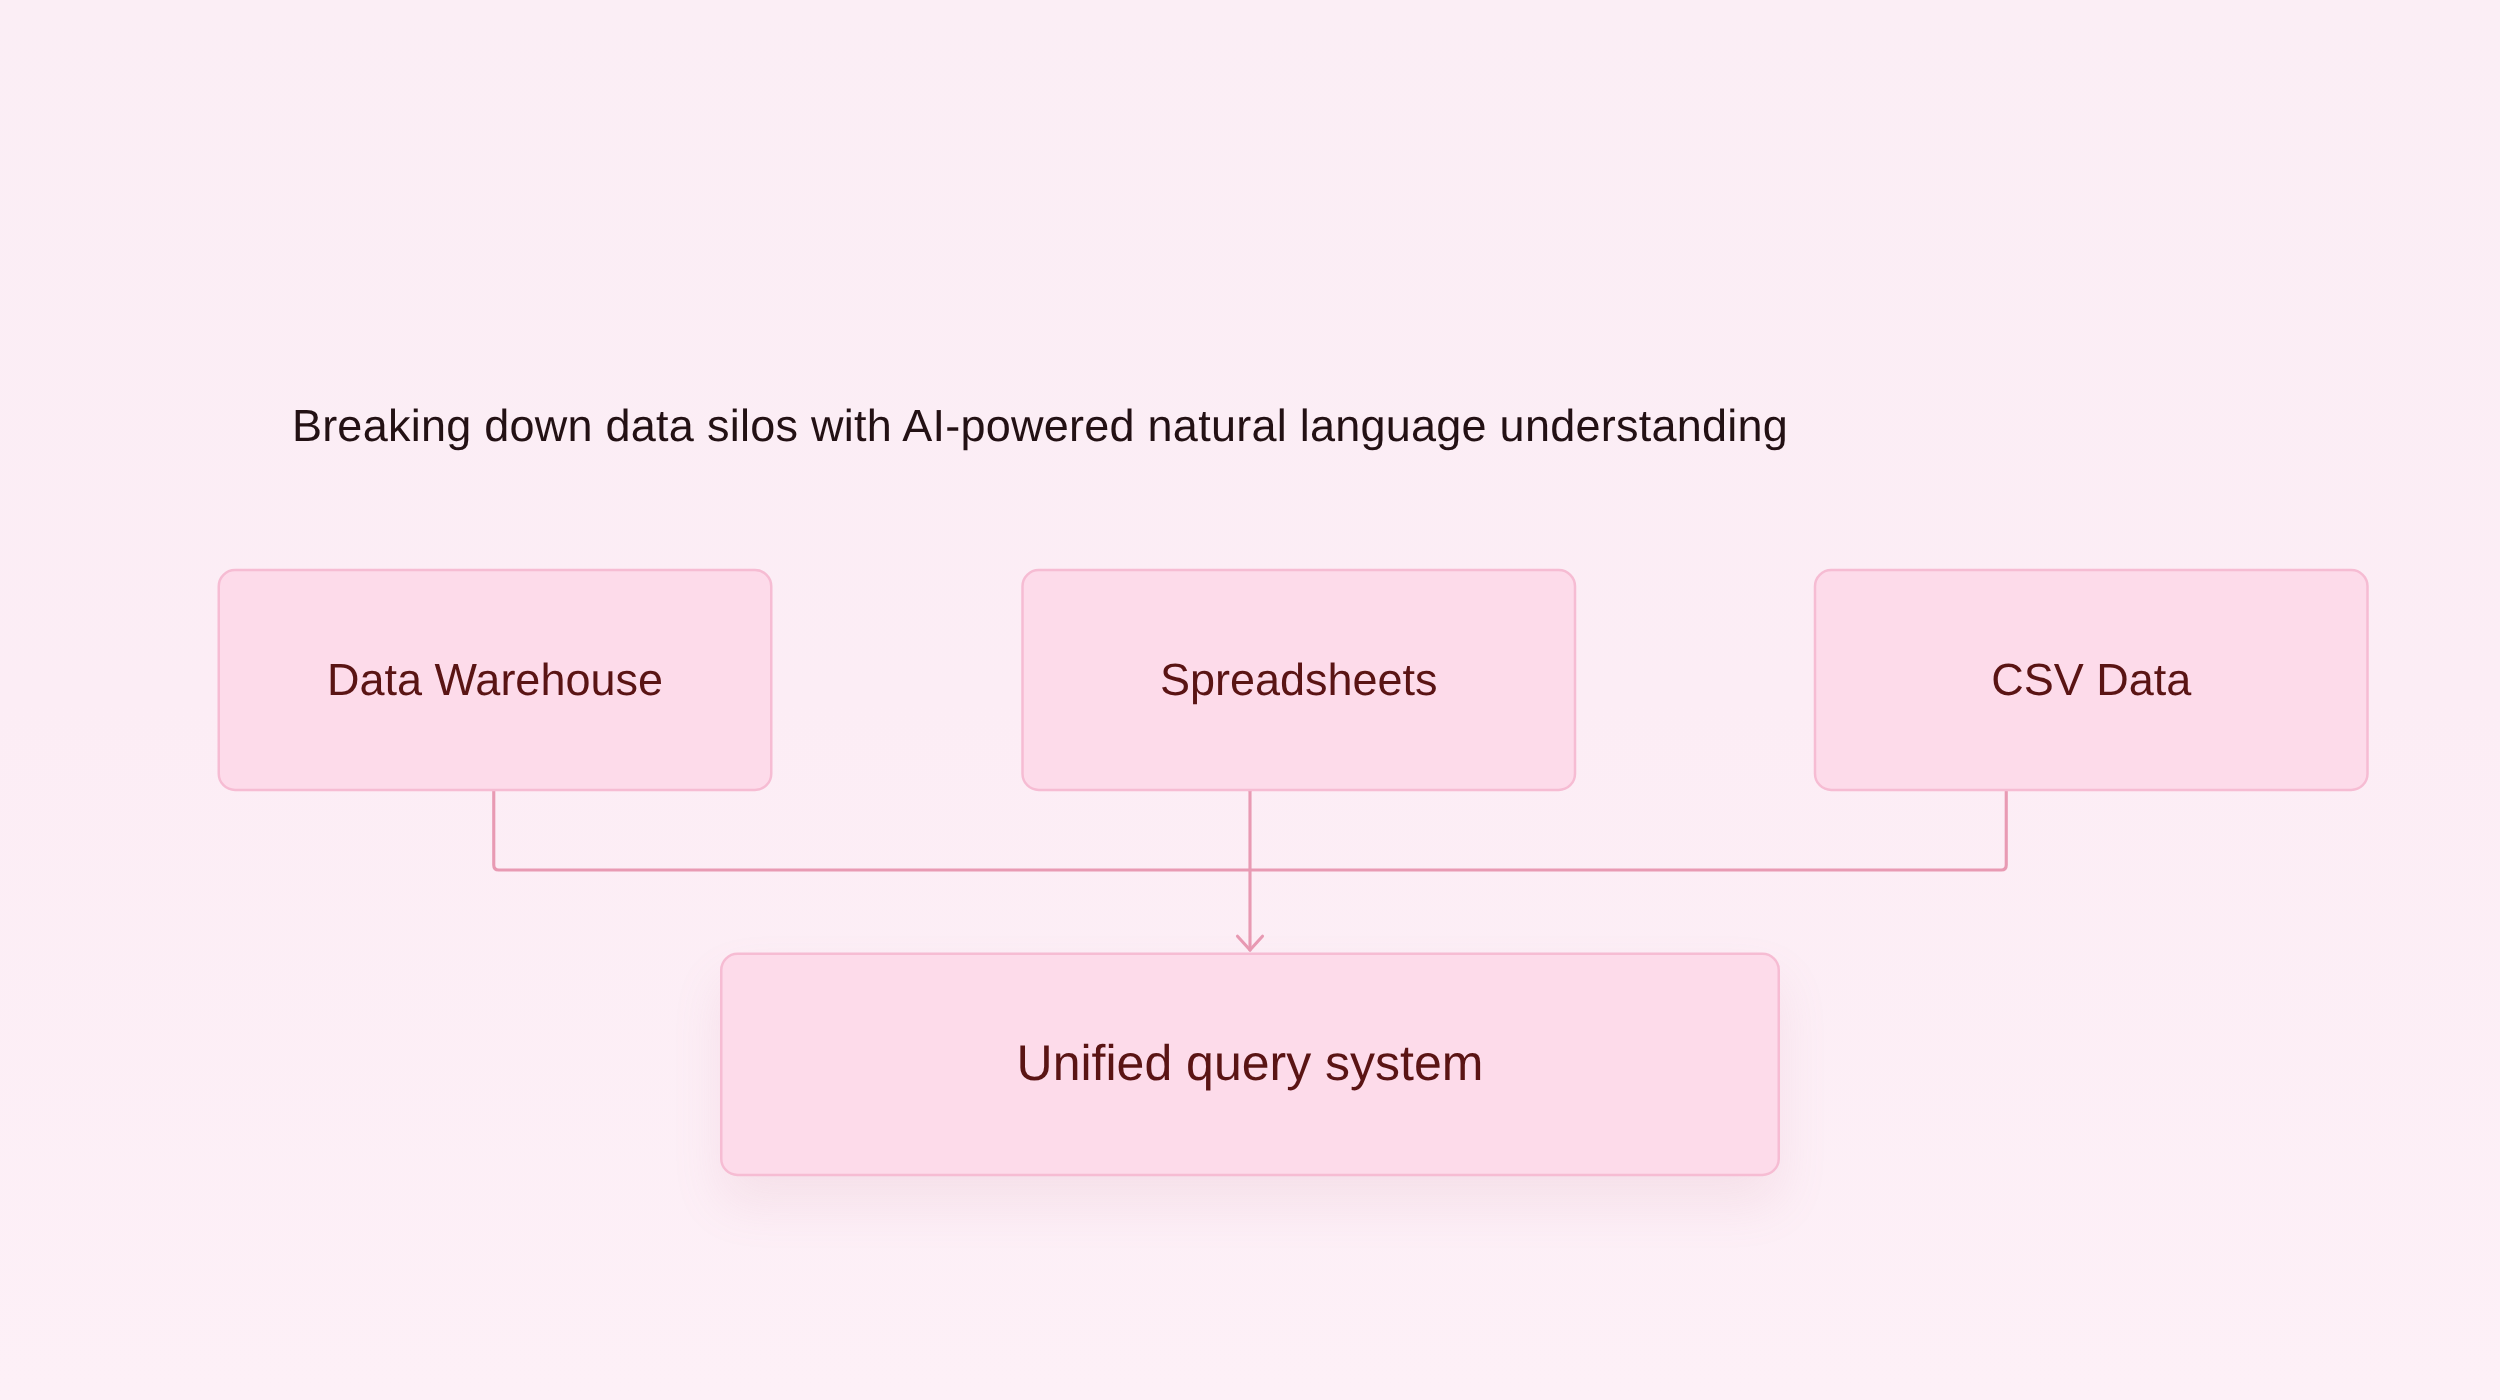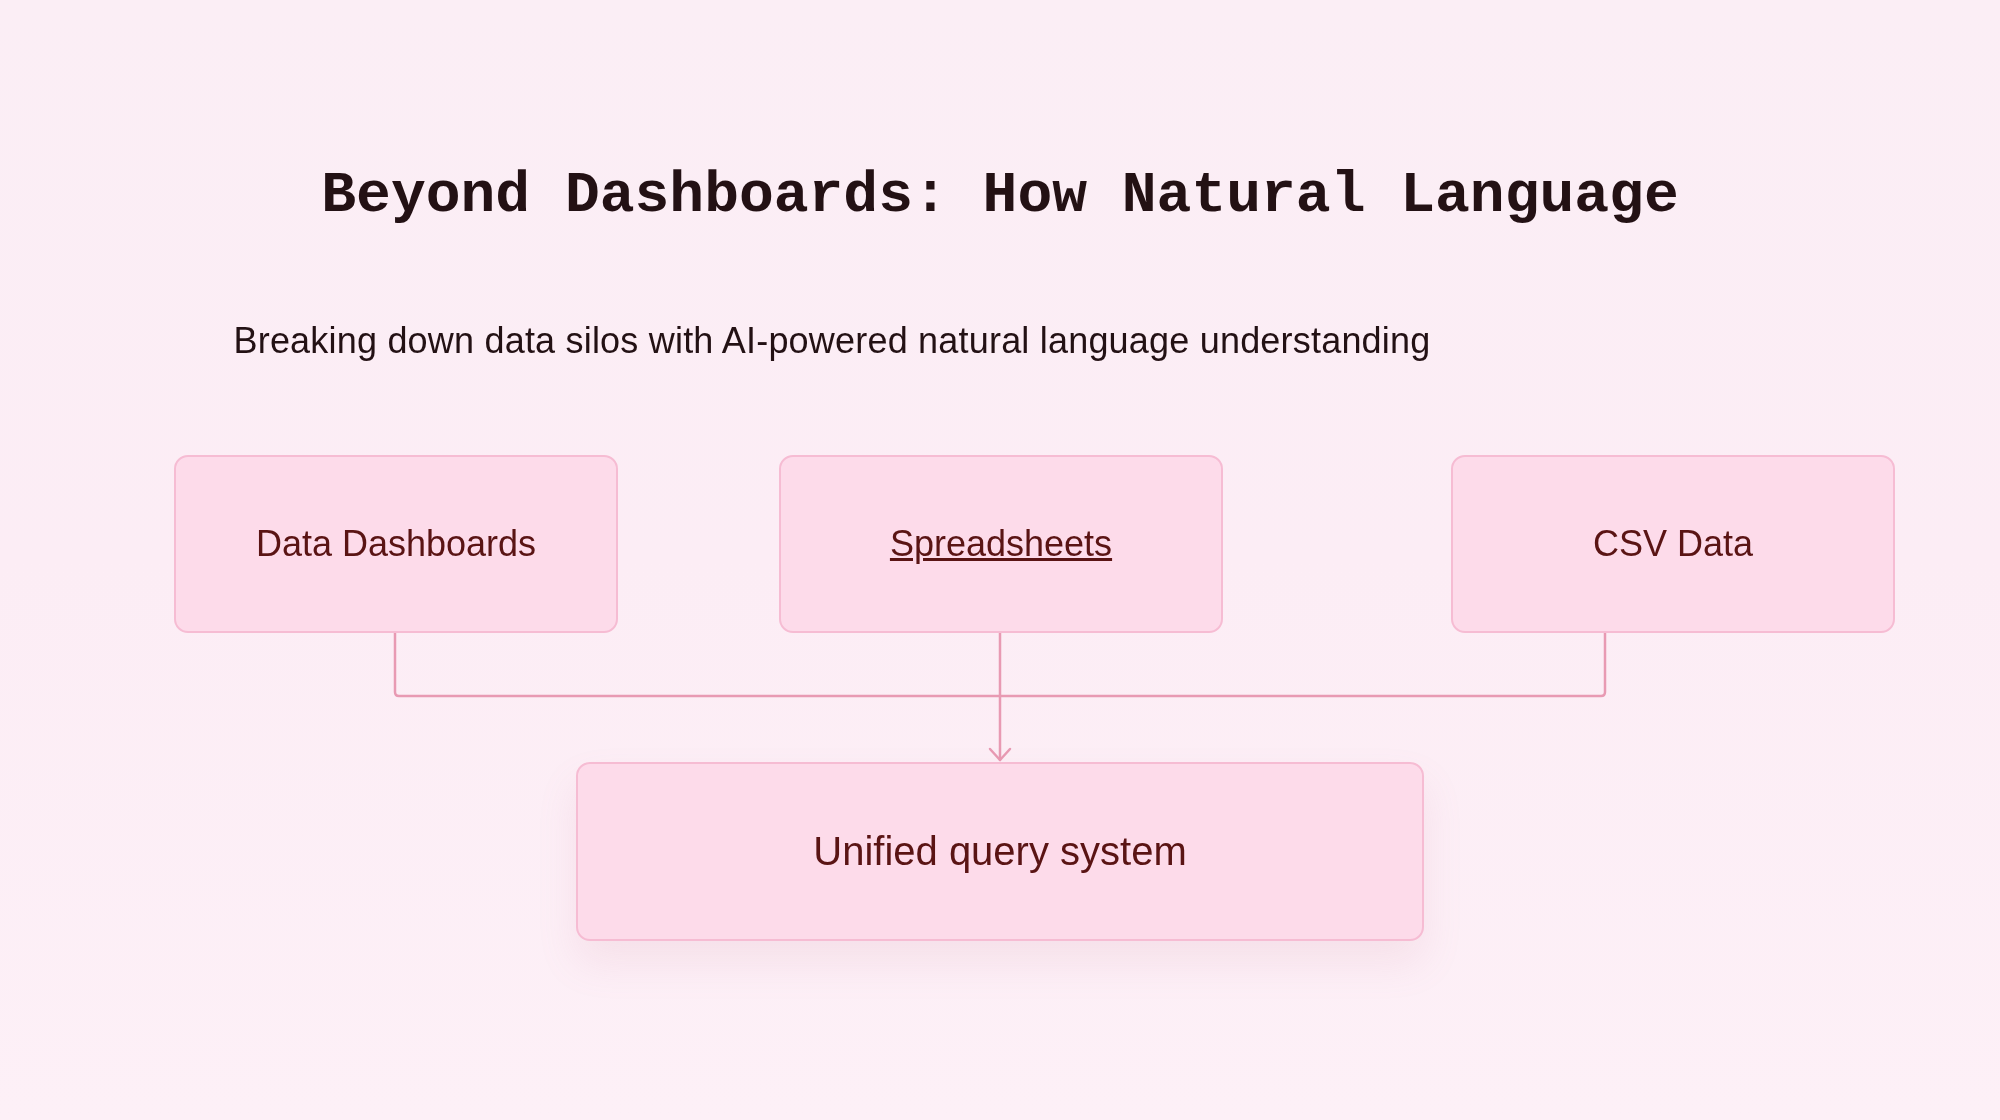--- a/index.html
+++ b/index.html
@@ -30,36 +30,35 @@
     .box.bottom {
       left: 576px; top: 762px; width: 848px; height: 179px; font-size: 40px; font-weight: 400;
       box-shadow: 0 22px 40px rgba(200, 120, 150, 0.12);
     }
     svg.connectors { position: absolute; left: 0; top: 0; }
   </style>
 </head>
 <body>
 
 <div class="title">
-  <div>Beyond Dashboards: How Natural Language</div>
 </div>
 <div class="subtitle">Breaking down data silos with AI-powered natural language understanding</div>
 
 <svg class="connectors" width="2000" height="1120">
   <g fill="none" stroke="#e89ab3" stroke-width="2.5" stroke-linejoin="round" stroke-linecap="round">
     <path d="M395 633 L395 692 Q395 696 399 696 L1601 696 Q1605 696 1605 692 L1605 633"></path>
     <path d="M1000 633 L1000 760"></path>
     <path d="M990 749 L1000 760 L1010 749"></path>
   </g>
 </svg>
 
 <div class="box top" style="left:174px;">
-  <span>Data Dashboards</span>
+  <span>Data Warehouse</span>
 </div>
-<div class="box top" style="left:779px;text-decoration:underline;">
+<div class="box top" style="left:817px;">
   <span>Spreadsheets</span>
 </div>
 <div class="box top" style="left:1451px;">
   <span>CSV Data</span>
 </div>
 
 <div class="box bottom">
   <span>Unified query system</span>
 </div>
 

